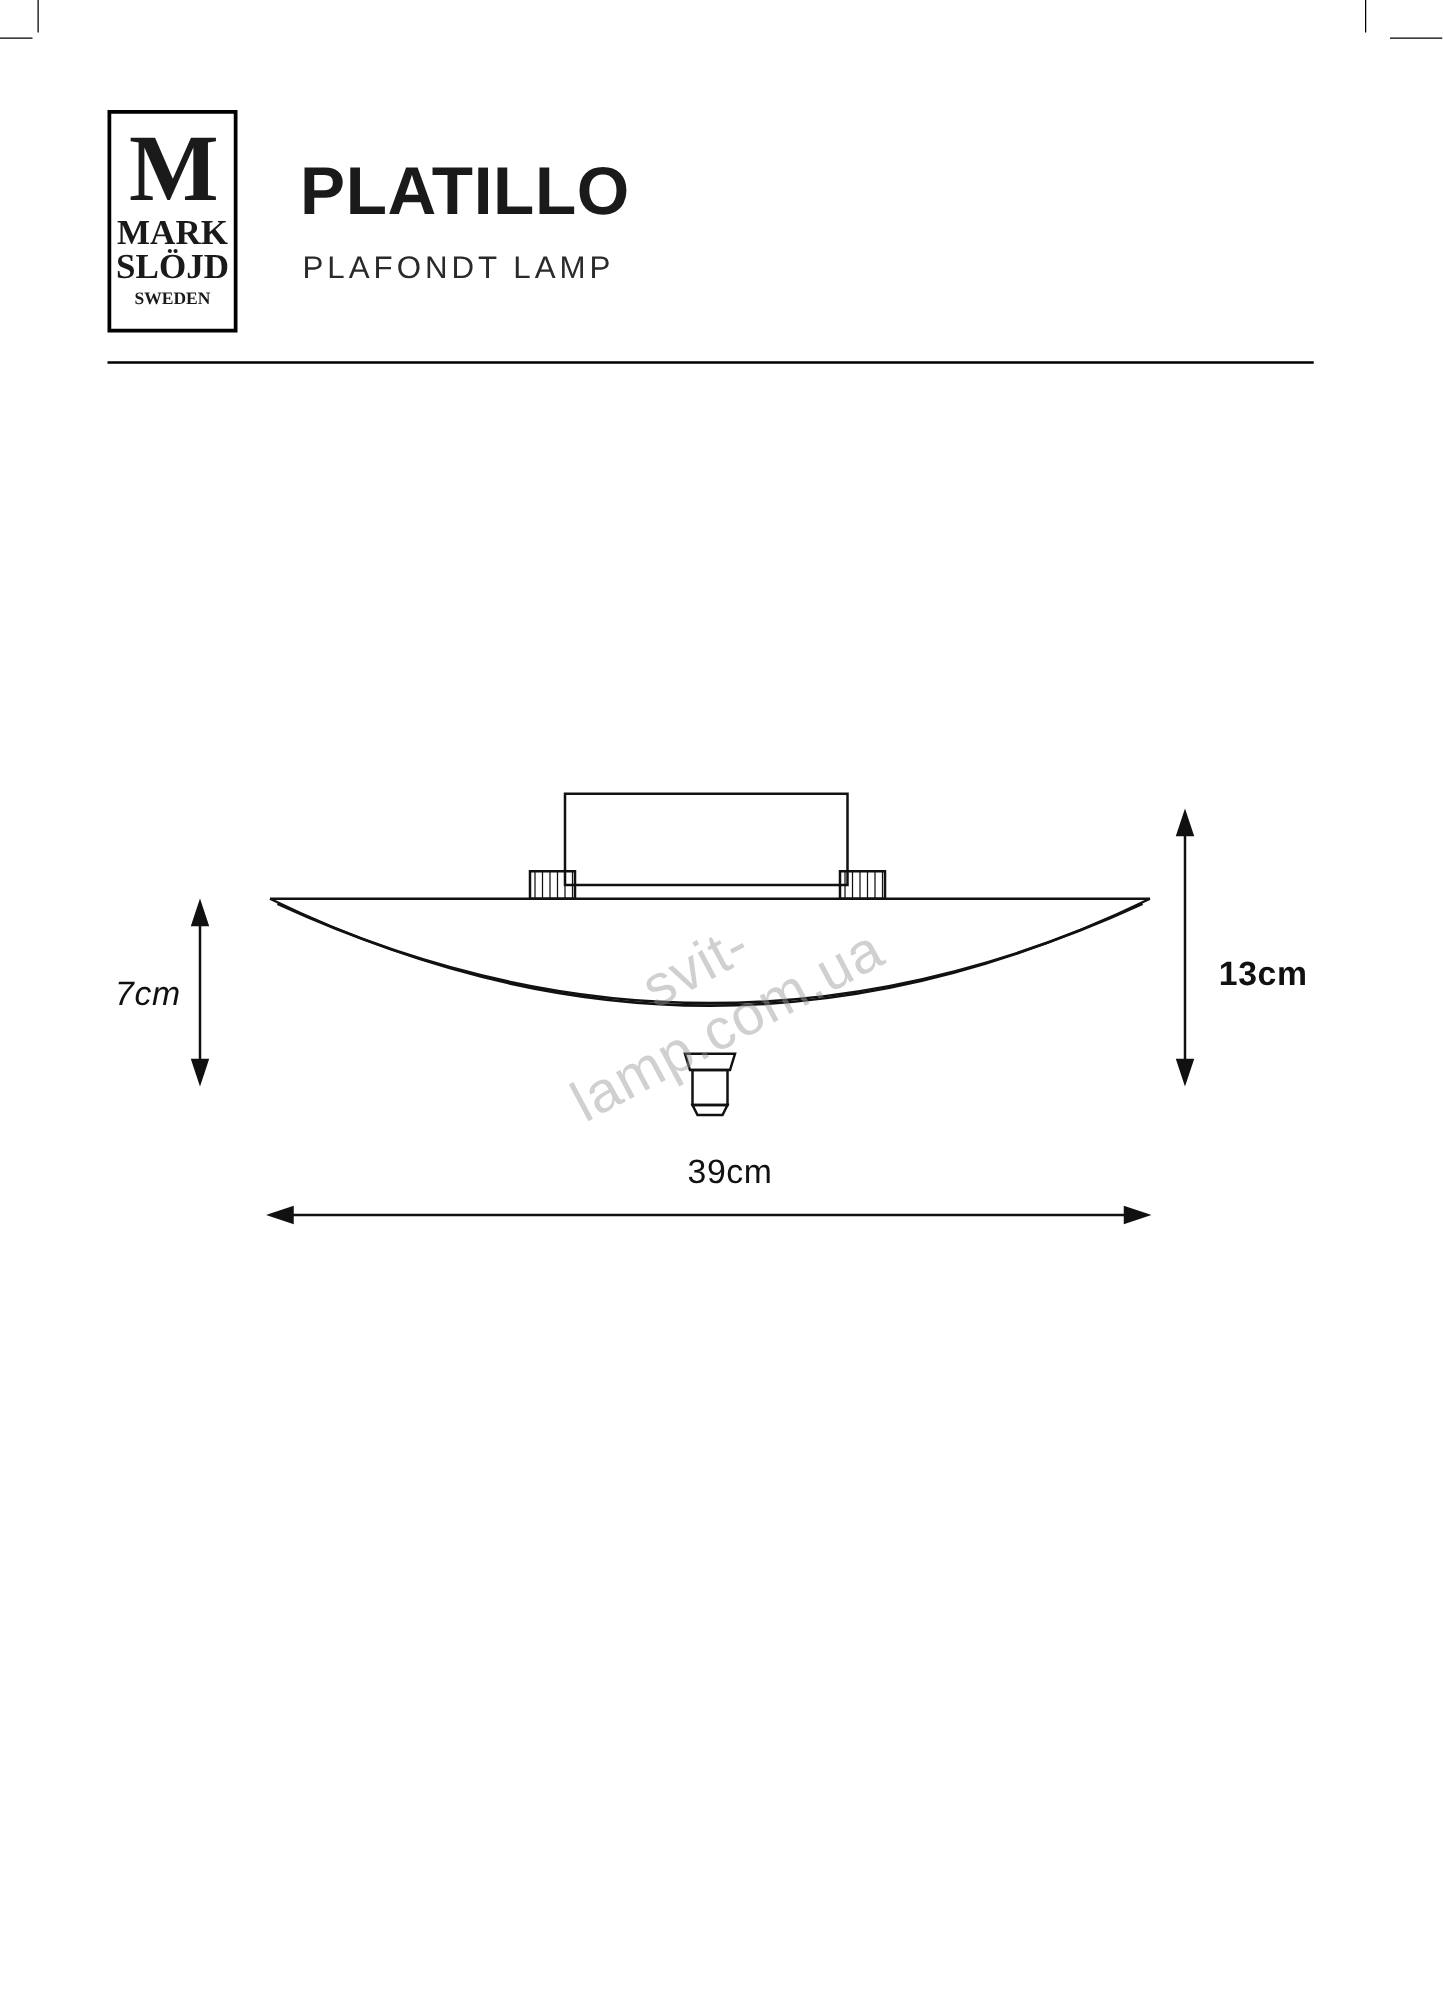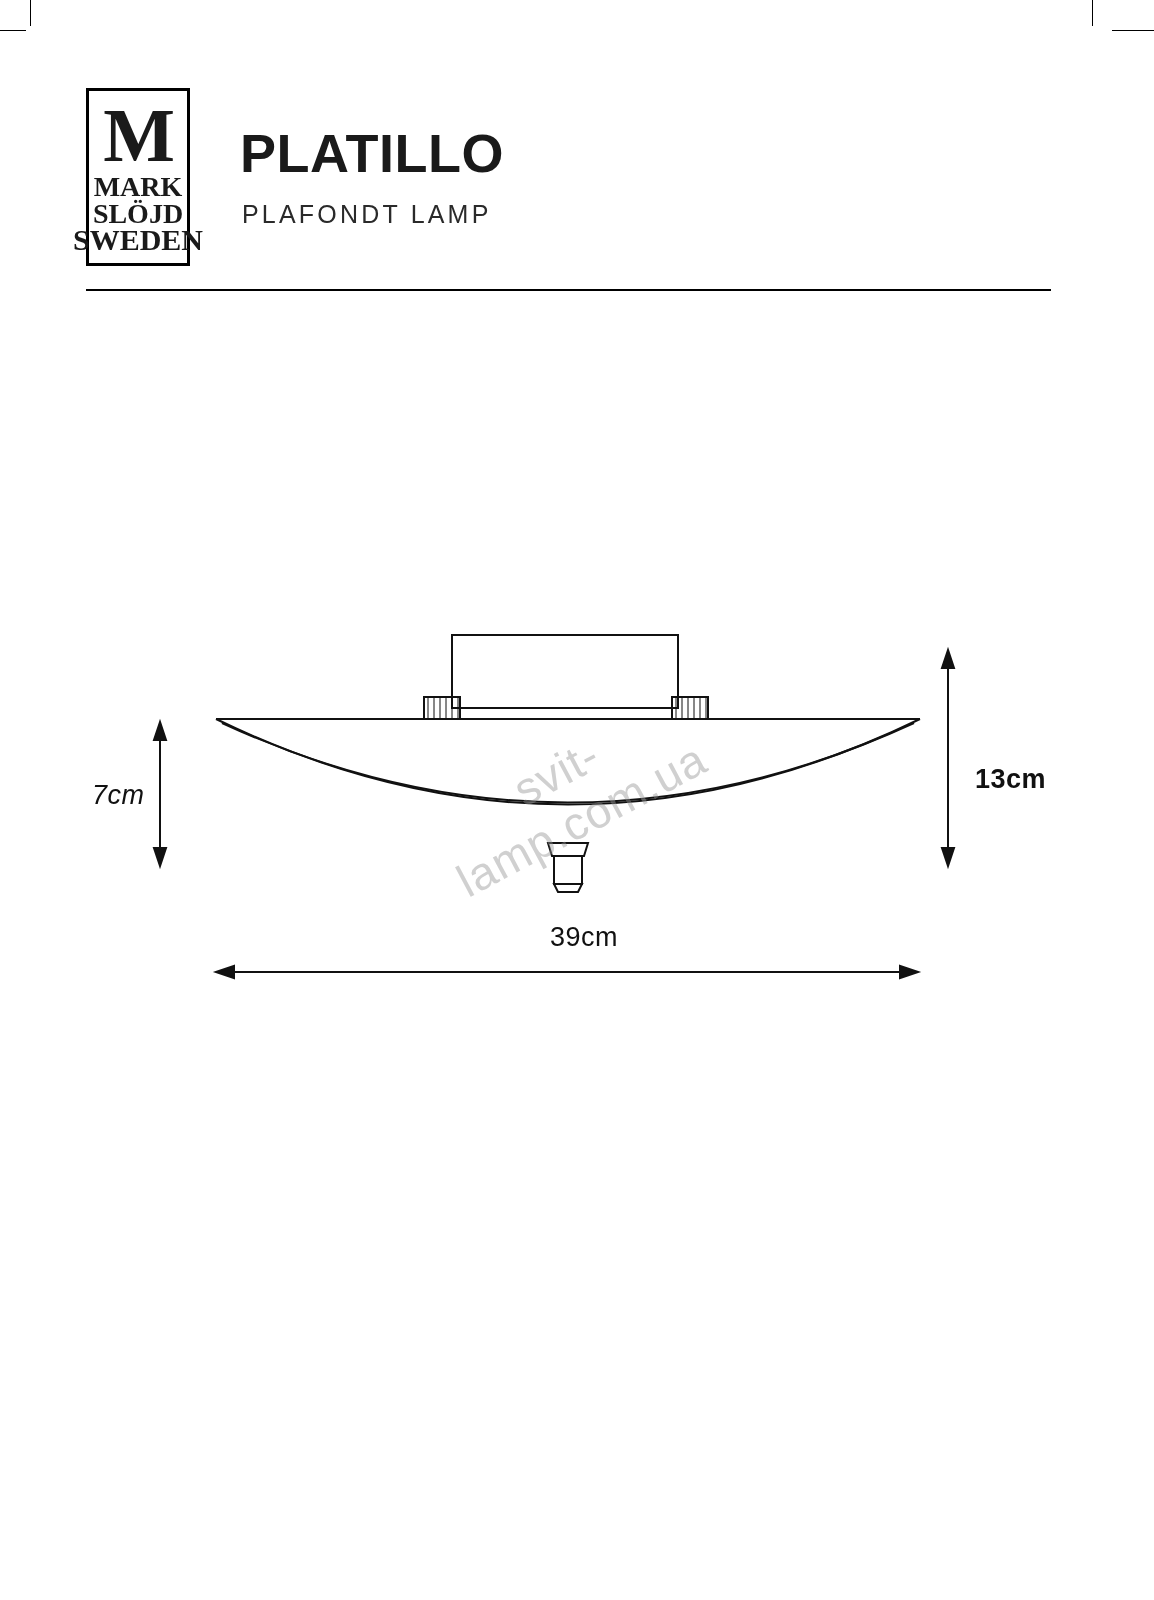--- a/index.html
+++ b/index.html
@@ -57,21 +57,21 @@
     letter-spacing: -2px;
   }
   .logo-word {
     font-family: "Liberation Serif", serif;
     font-weight: bold;
     font-size: 28px;
     line-height: 27px;
     letter-spacing: 0px;
   }
   .logo-word.sweden {
-    font-size: 30px;
+    font-size: 14px;
     line-height: 26px;
   }
 
   .titles {
     position: absolute;
     left: 154px;
     top: 38px;
   }
   .product-name {
     font-size: 54px;

